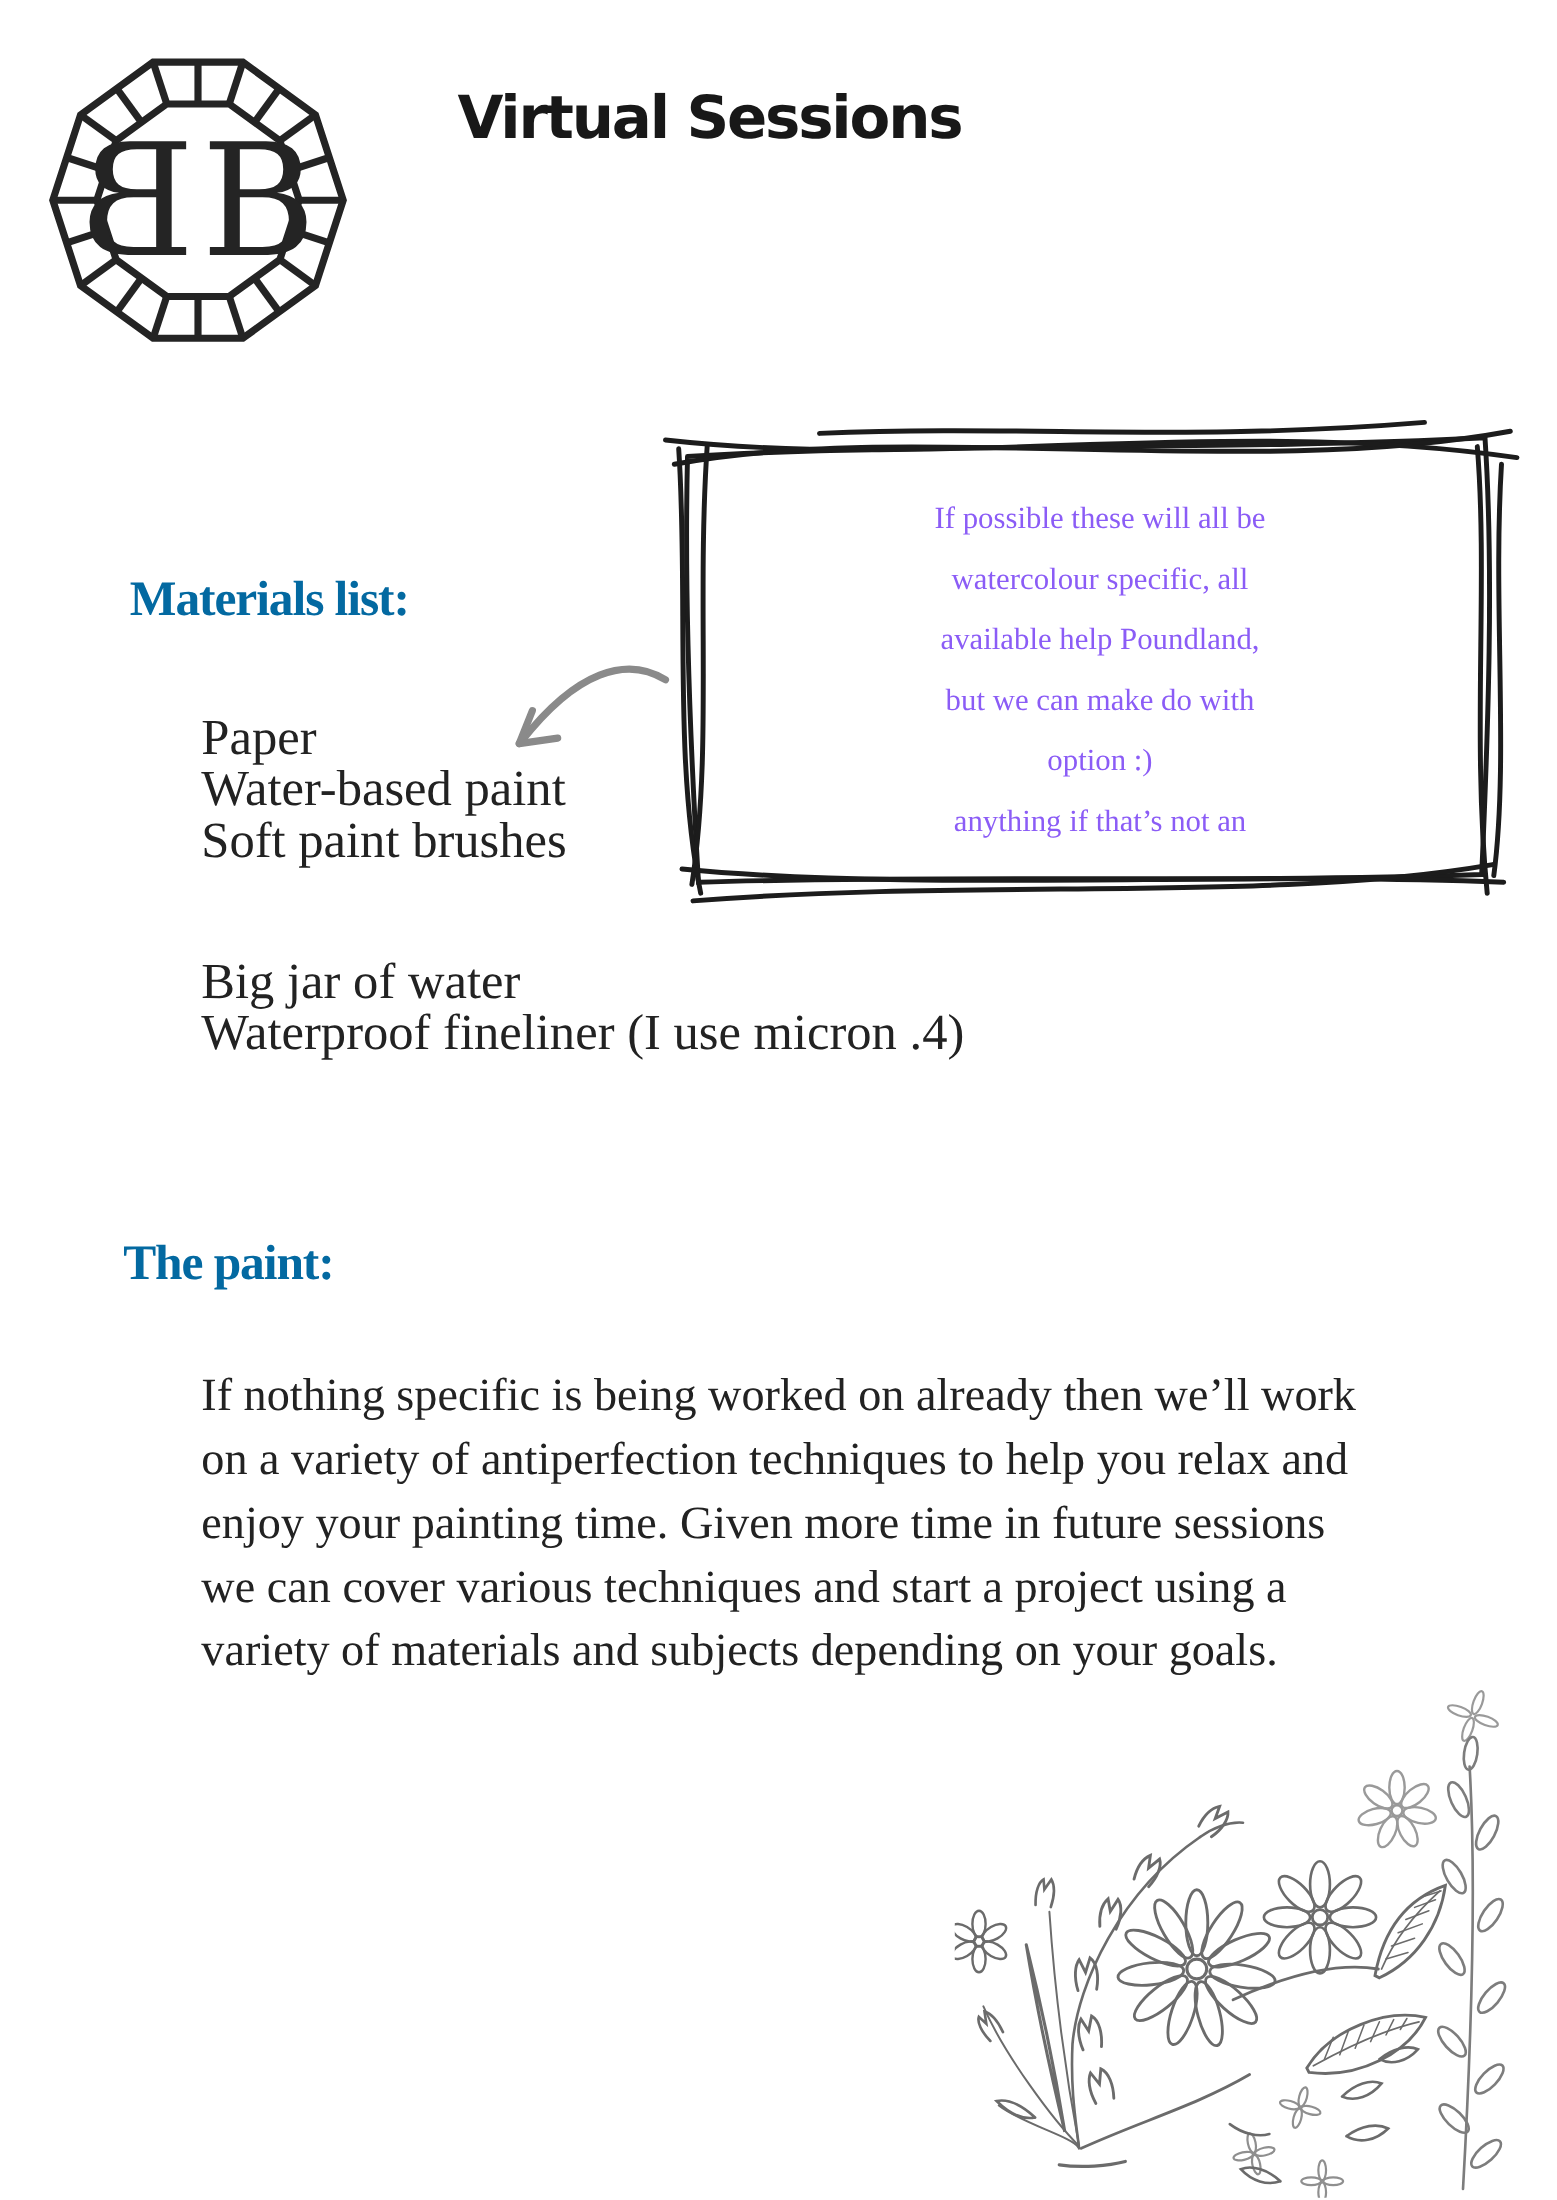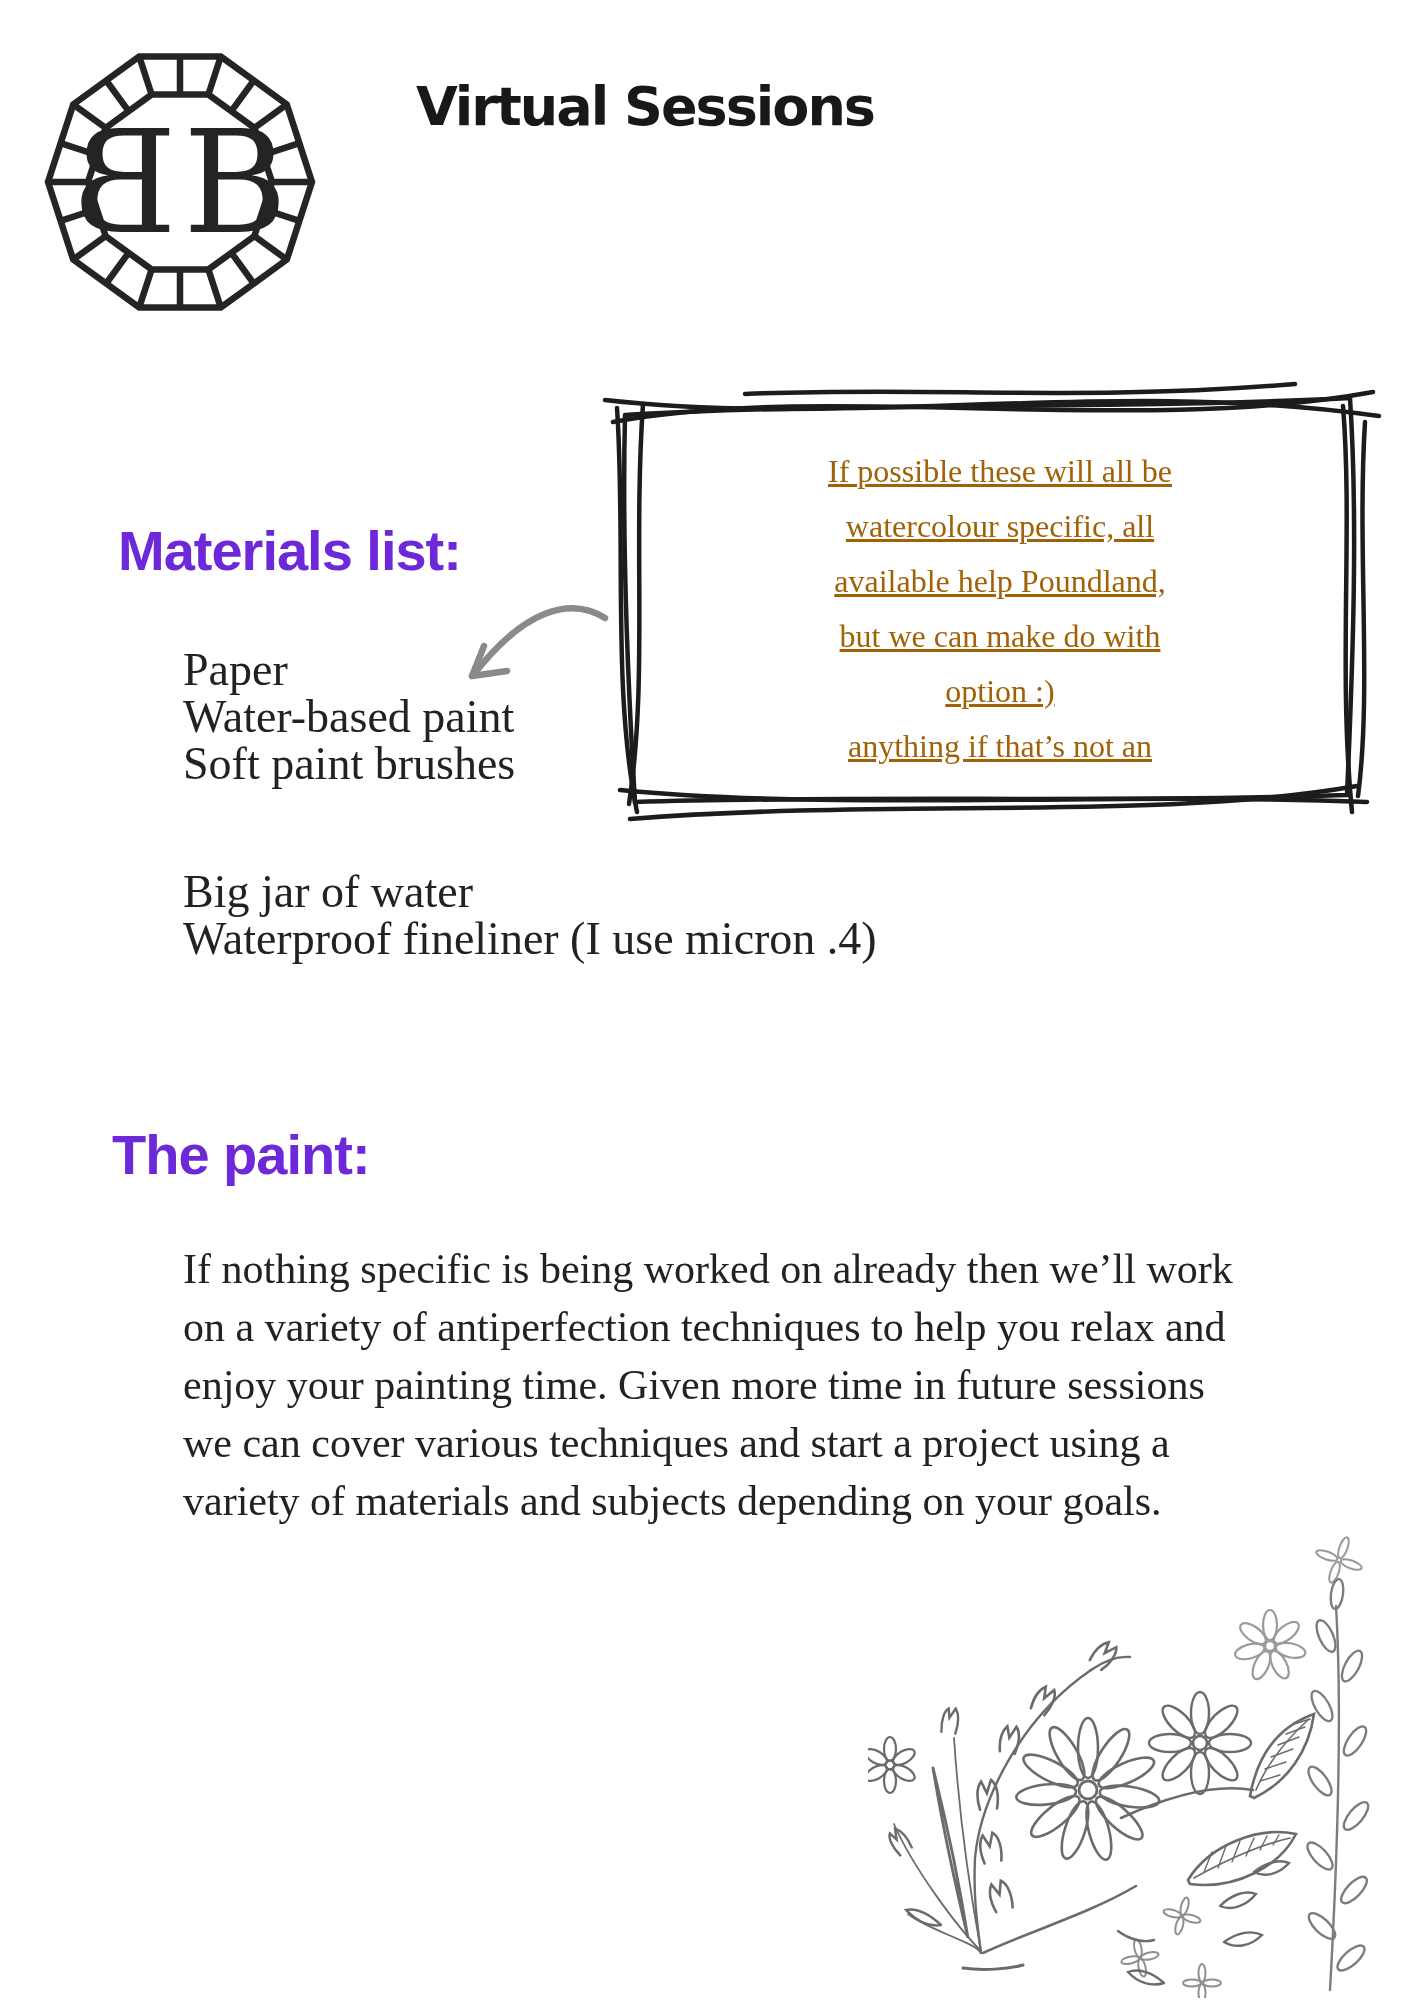--- a/index.html
+++ b/index.html
@@ -9,38 +9,38 @@
   }
   .abs{position:absolute;}
   
   #title-block{left:255px;top:64px;width:780px;text-align:center;}
   .title-line{
     font-family:"DejaVu Sans",sans-serif;font-weight:700;
     font-size:54px;line-height:86px;color:#181818;letter-spacing:-2px;
   }
   
   .brush-heading{
-    font-family:Liberation Sans, sans-serif;font-weight:700;
-    font-size:56px;color:#6d28d9;letter-spacing:-1px;
+    font-family:Liberation Serif, serif;font-weight:700;
+    font-size:45px;color:#0369a1;letter-spacing:-1px;
   }
   #materials-heading{left:118px;top:518px;}
   #goal-heading{left:112px;top:1122px;}
   
   .body-line{font-size:46px;line-height:47px;color:#222;}
   #materials-group1{left:183px;top:646px;}
   #materials-group2{left:183px;top:868px;}
   #goal-paragraph{
     left:183px;top:1240px;width:1075px;
     font-size:42px;line-height:58px;color:#222;
   }
   
   #note-box-sketch{left:595px;top:340px;}
   #note-text{
     left:660px;top:444px;width:680px;text-align:center;
-    font-size:32px;line-height:55px;color:#a16207;text-decoration:underline;
+    font-size:28px;line-height:55px;color:#8b5cf6;
   }
   
   #arrow{left:452px;top:594px;}
   
   #logo{left:40px;top:42px;}
   
   #floral{left:868px;top:1528px;}
 </style>
 </head>
 <body>

